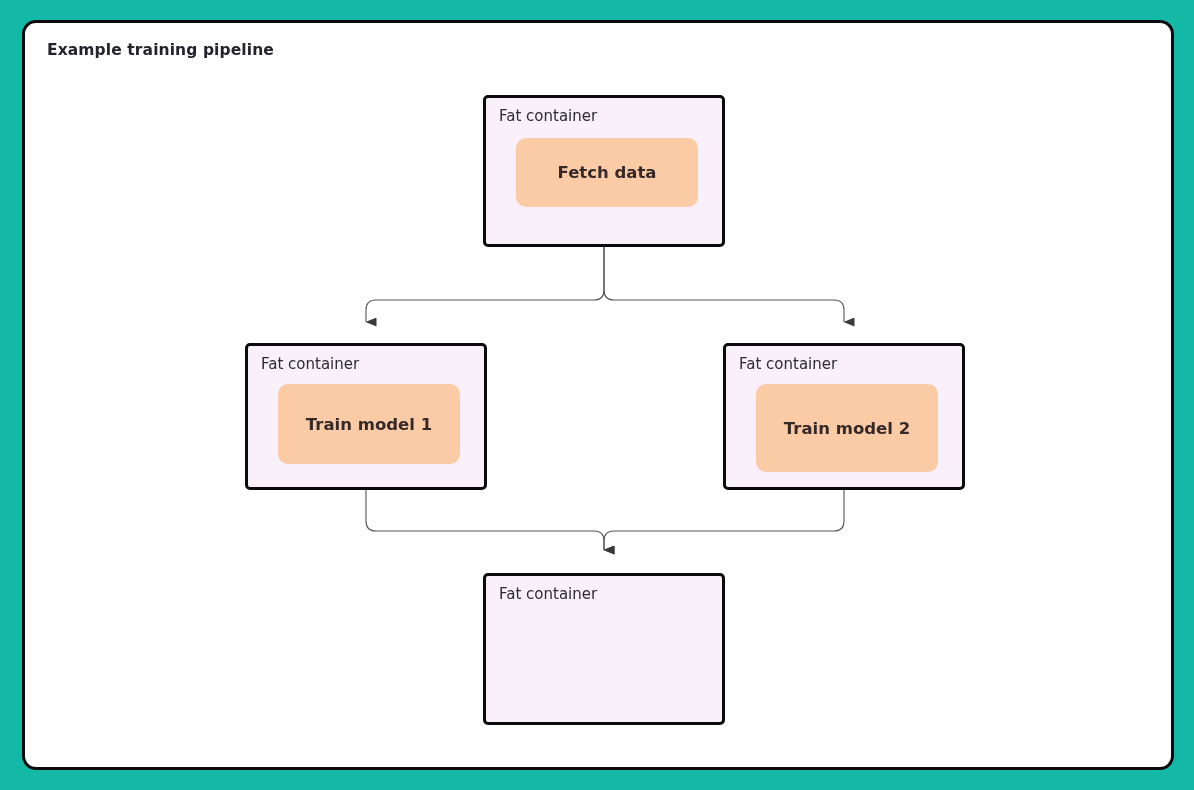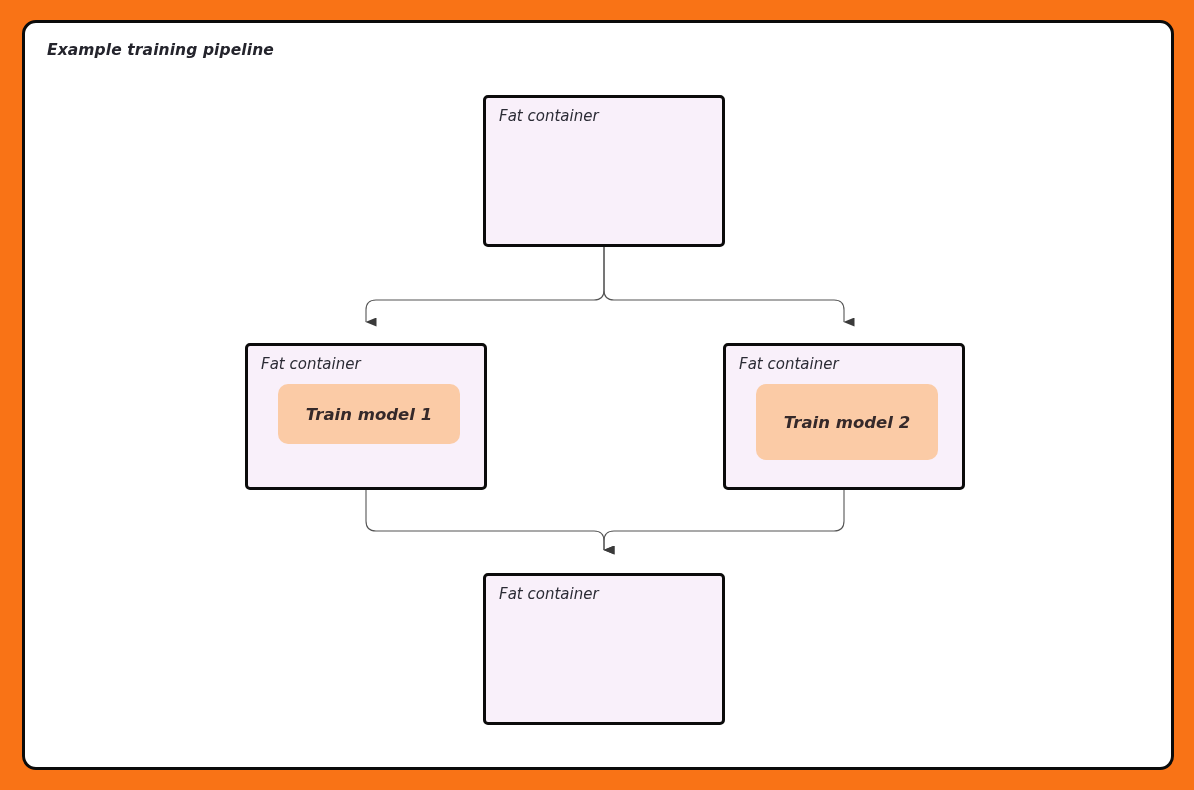--- a/index.html
+++ b/index.html
@@ -10,22 +10,21 @@
   body {
     width: 1194px;
     height: 790px;
     font-family: "DejaVu Sans", sans-serif;
     overflow: hidden;
   }
   #canvas {
     position: relative;
     width: 1194px;
     height: 790px;
-    background: #f97316;
-    font-style: italic;
+    background: #14b8a6;
   }
   
   .outer-frame {
     position: absolute;
     left: 22px;
     top: 20px;
     width: 1152px;
     height: 750px;
     box-sizing: border-box;
     border: 3px solid #0b0b0b;
@@ -81,24 +80,24 @@
     font-size: 16.5px;
     font-weight: bold;
     color: #35292a;
     white-space: nowrap;
   }
   
   #node-fetch-data      { left: 483px; top: 95px;  width: 242px; height: 152px; }
   #node-fetch-data .task-box  { left: 30px; top: 40px; width: 182px; height: 69px; }
 
   #node-train-1         { left: 245px; top: 343px; width: 242px; height: 147px; }
-  #node-train-1 .task-box     { left: 30px; top: 38px; width: 182px; height: 60px; }
+  #node-train-1 .task-box     { left: 30px; top: 38px; width: 182px; height: 80px; }
 
   #node-train-2         { left: 723px; top: 343px; width: 242px; height: 147px; }
-  #node-train-2 .task-box     { left: 30px; top: 38px; width: 182px; height: 76px; }
+  #node-train-2 .task-box     { left: 30px; top: 38px; width: 182px; height: 88px; }
 
   #node-other-task      { left: 483px; top: 573px; width: 242px; height: 152px; }
   #node-other-task .task-box  { left: 30px; top: 40px; width: 182px; height: 76px; }
 </style>
 </head>
 <body>
 
 <div id="canvas">
 
   <div class="outer-frame"></div>
@@ -116,20 +115,23 @@
 
     <path d="M 604 247 L 604 290 Q 604 300 614 300 L 834 300 Q 844 300 844 310 L 844 322" fill="none" stroke="#555555" stroke-width="1.1" marker-end="url(#arrow)"></path>
 
     <path d="M 366 490 L 366 521 Q 366 531 376 531 L 594 531 Q 604 531 604 541 L 604 550" fill="none" stroke="#555555" stroke-width="1.1" marker-end="url(#arrow)"></path>
 
     <path d="M 844 490 L 844 521 Q 844 531 834 531 L 614 531 Q 604 531 604 541 L 604 550" fill="none" stroke="#555555" stroke-width="1.1" marker-end="url(#arrow)"></path>
   </svg>
 
   <div class="fat-container" id="node-fetch-data">
     <div class="container-label">Fat container</div>
+    <div class="task-box">
+      <span class="task-label">Fetch data</span>
+    </div>
   </div>
 
   <div class="fat-container" id="node-train-1">
     <div class="container-label">Fat container</div>
     <div class="task-box">
       <span class="task-label">Train model 1</span>
     </div>
   </div>
 
   <div class="fat-container" id="node-train-2">

